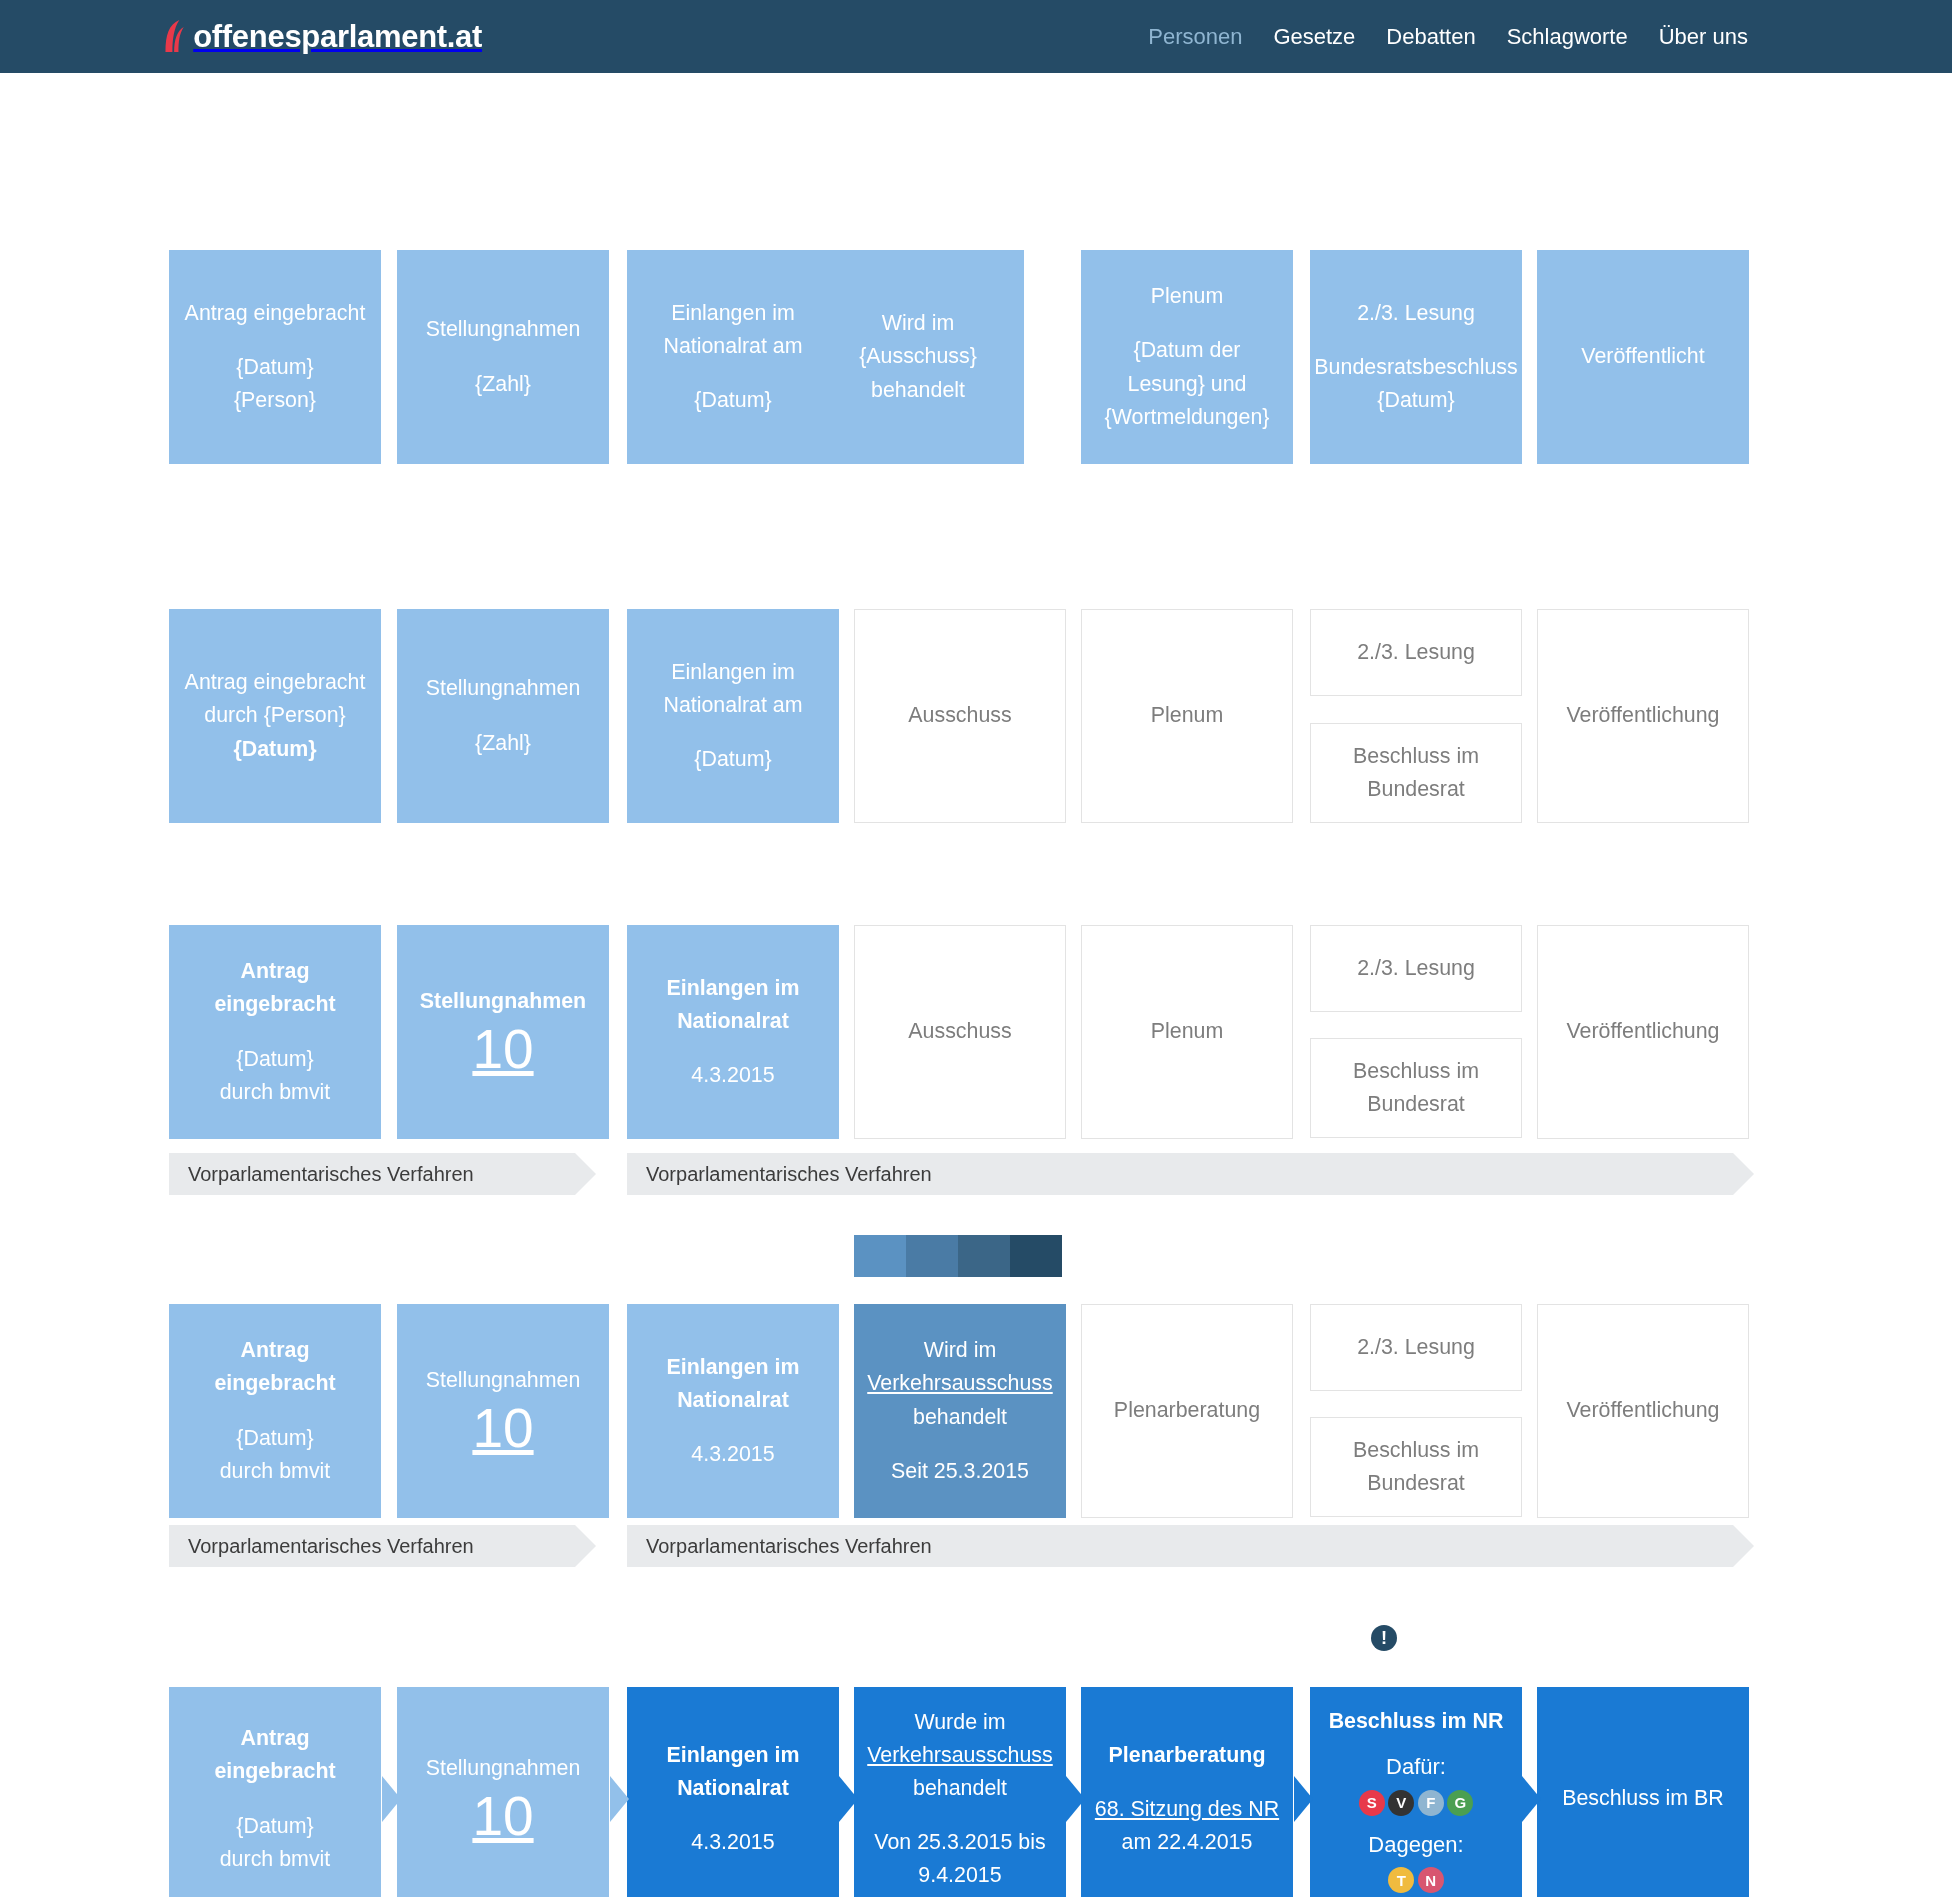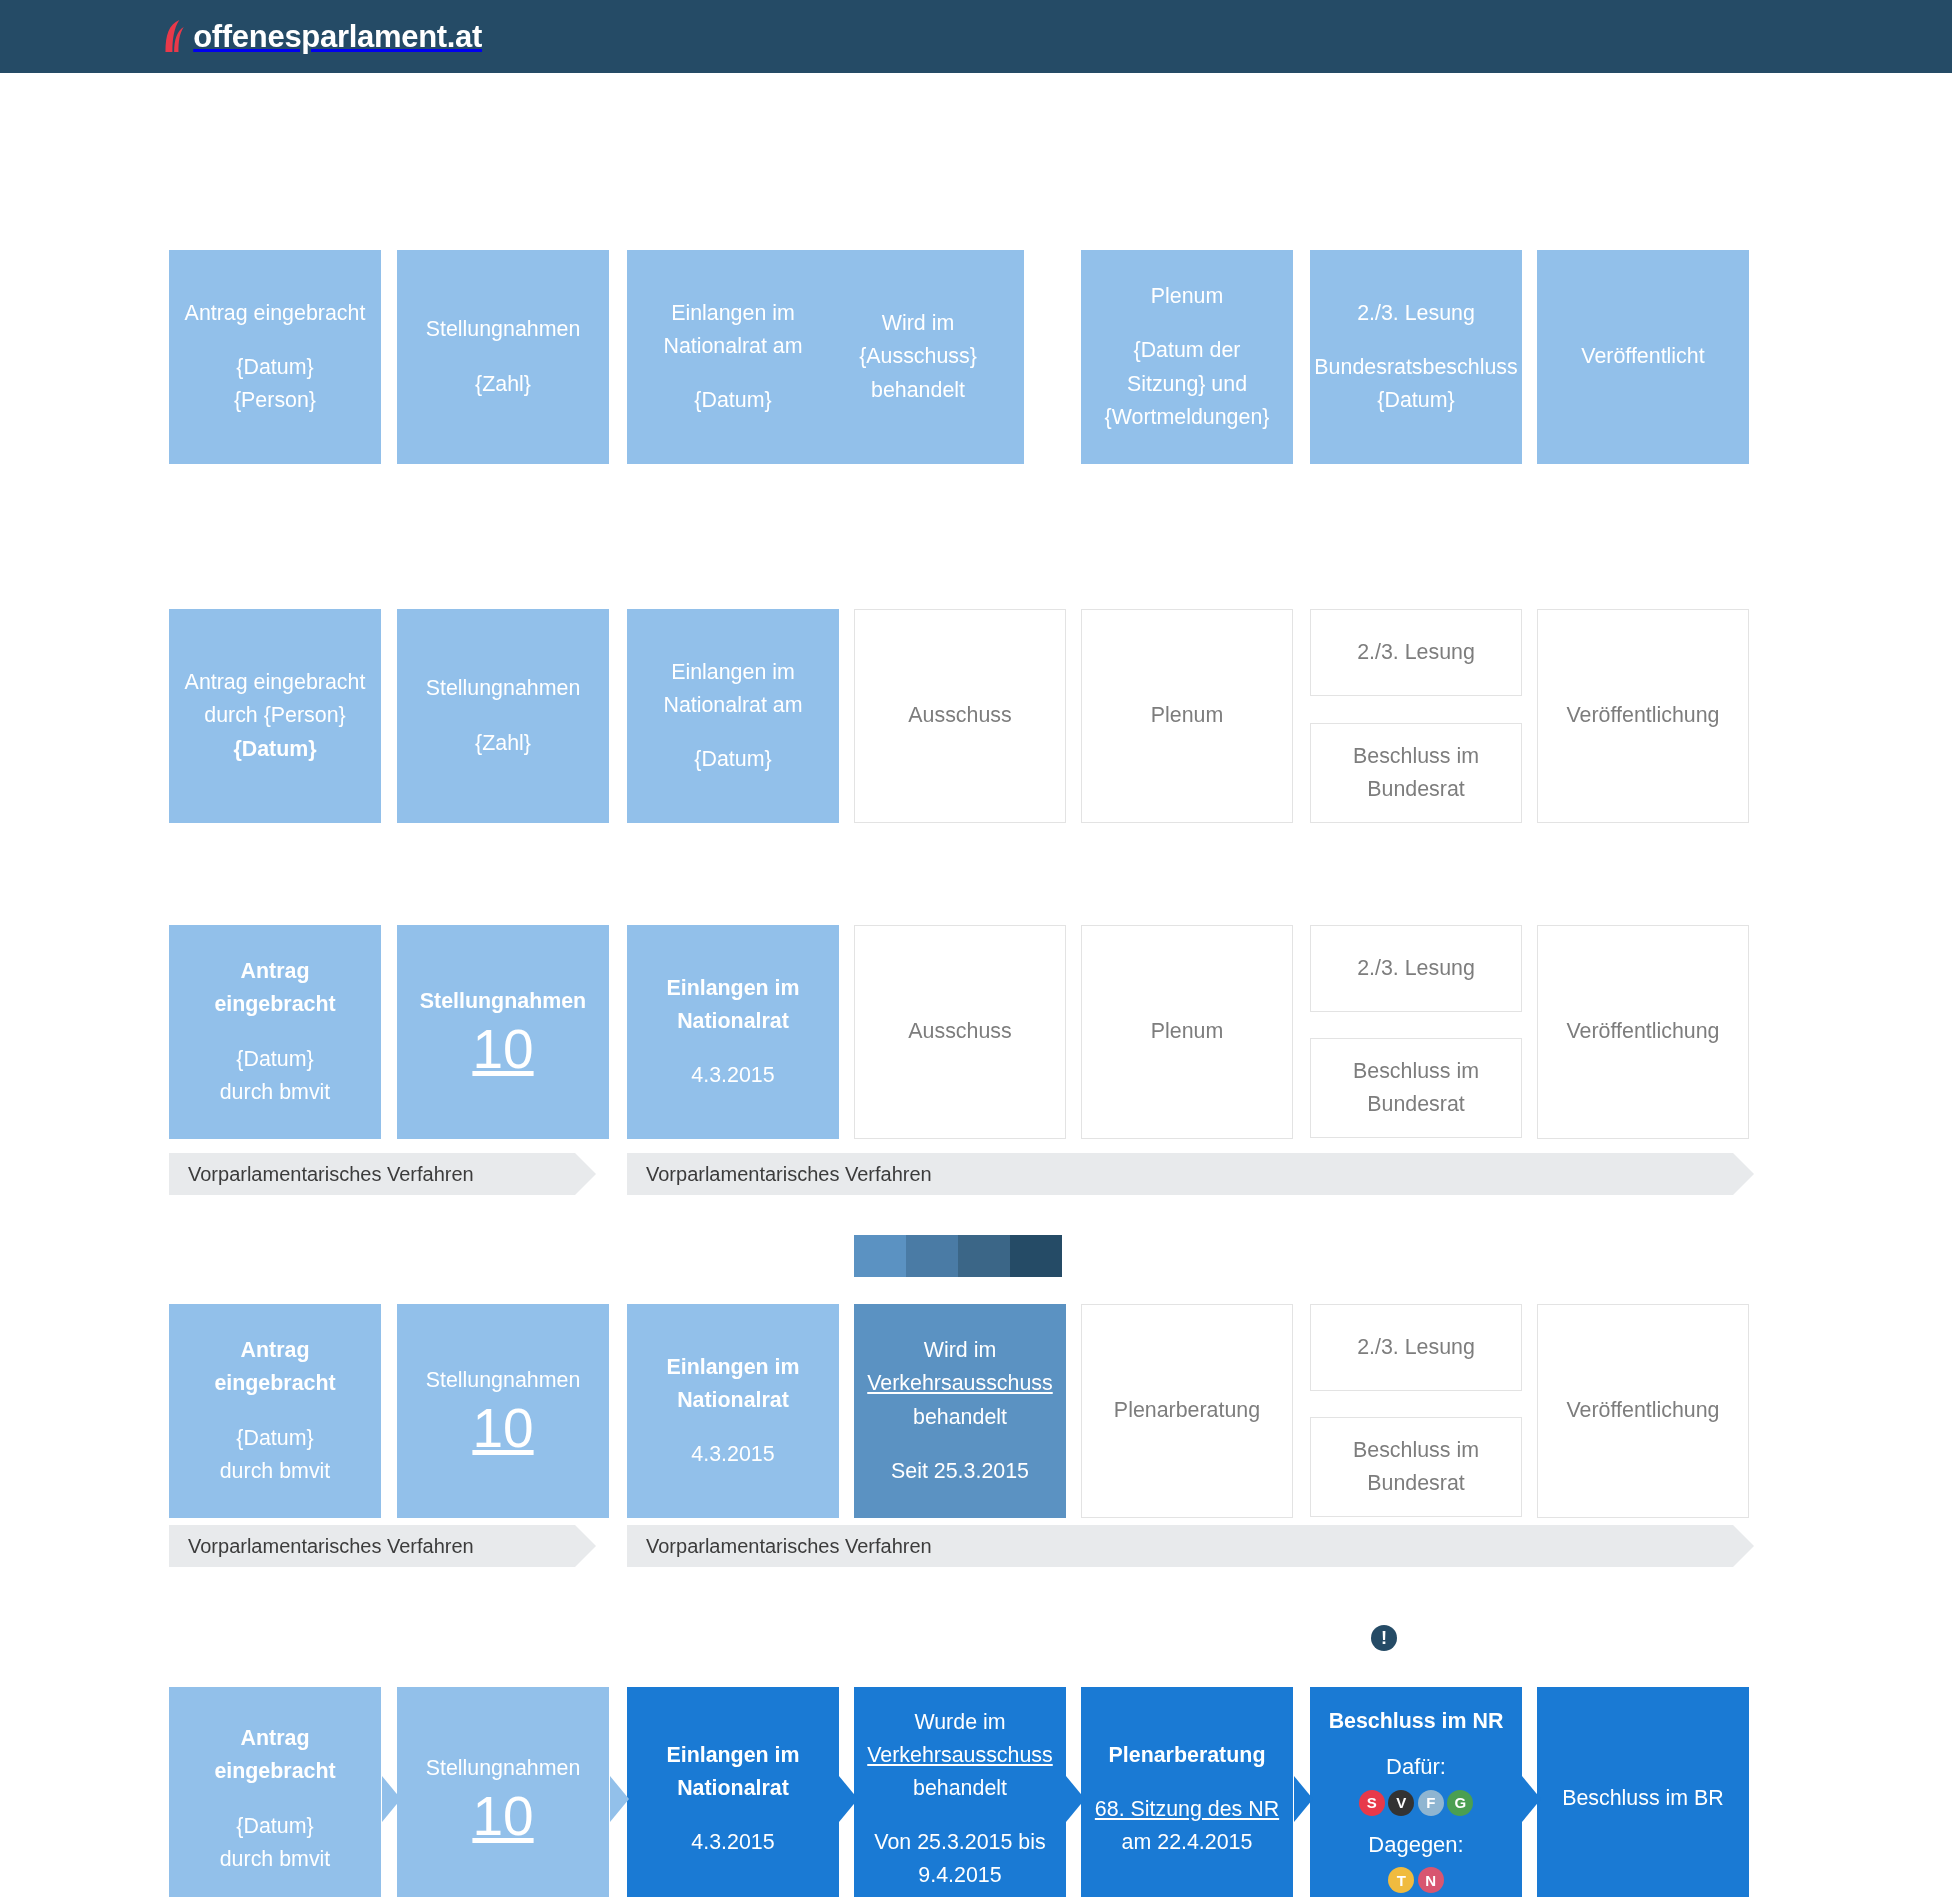--- a/index.html
+++ b/index.html
@@ -143,20 +143,27 @@
 <div class="site-header">
   <a class="brand" href="#">
     <span>
       <svg class="brand-icon" viewBox="0 0 30 40" aria-hidden="true">
         <path d="M4 38 C4 18, 8 6, 20 1 C14 10, 12 22, 12 38 Z" fill="#e8394a"></path>
         <path d="M14 38 C14 24, 17 14, 25 9 C20 17, 19 26, 19 38 Z" fill="#e8394a"></path>
       </svg>
     </span>
     <span class="brand-text">offenesparlament.at</span>
   </a>
+  <nav class="main-nav">
+    <a class="nav-link active" href="#">Personen</a>
+    <a class="nav-link" href="#">Gesetze</a>
+    <a class="nav-link" href="#">Debatten</a>
+    <a class="nav-link" href="#">Schlagworte</a>
+    <a class="nav-link" href="#">Über uns</a>
+  </nav>
 </div>
 
 <div class="canvas">
 
   <div class="step fill-l1" style="left:169px;  top:177px; width:212px; height:214px;">
     <span class="ln">Antrag eingebracht</span>
     <span class="sp"></span>
     <span class="ln">{Datum}</span>
     <span class="ln">{Person}</span>
   </div>
@@ -172,21 +179,21 @@
     <span class="ln">{Datum}</span>
   </div>
   <div class="step fill-l1" style="left:812px; top:177px; width:212px; height:214px;">
     <span class="ln">Wird im {Ausschuss}</span>
     <span class="ln">behandelt</span>
   </div>
   <div class="step fill-l1" style="left:1081px; top:177px; width:212px; height:214px;">
     <span class="ln">Plenum</span>
     <span class="sp"></span>
     <span class="ln">{Datum der</span>
-    <span class="ln">Sitzung} und</span>
+    <span class="ln">Lesung} und</span>
     <span class="ln">{Wortmeldungen}</span>
   </div>
   <div class="step fill-l1" style="left:1310px; top:177px; width:212px; height:214px;">
     <span class="ln">2./3. Lesung</span>
     <span class="sp"></span>
     <span class="ln">Bundesratsbeschluss</span>
     <span class="ln">{Datum}</span>
   </div>
   <div class="step fill-l1" style="left:1537px; top:177px; width:212px; height:214px;">
     <span class="ln">Veröffentlicht</span>

